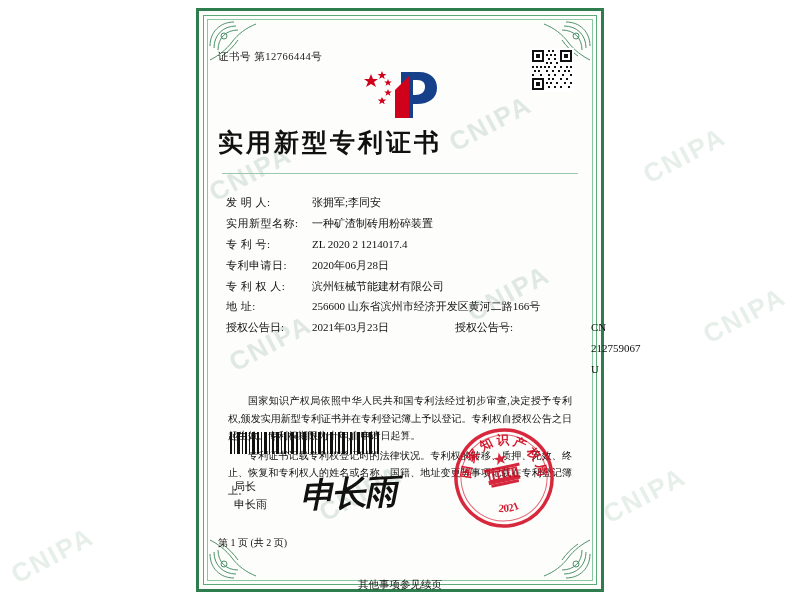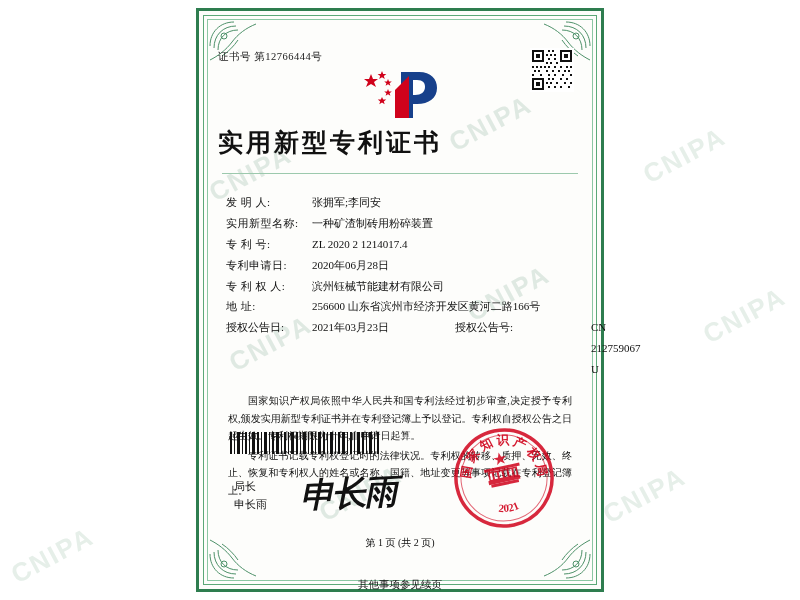--- a/index.html
+++ b/index.html
@@ -213,21 +213,21 @@
     bottom: 42px;
     width: 104px;
     height: 104px;
   }
 
   .page-no {
     position: absolute;
     left: 0;
     right: 0;
     bottom: 22px;
-    text-align: center;
+    text-align: left;
     font-size: 10px;
     color: #111;
   }
 
   .footer-note {
     position: absolute;
     left: 0;
     right: 0;
     bottom: 8px;
     text-align: center;

